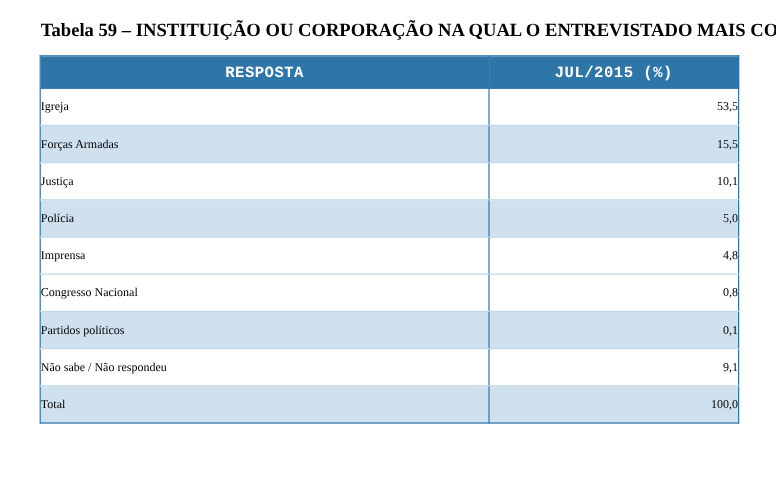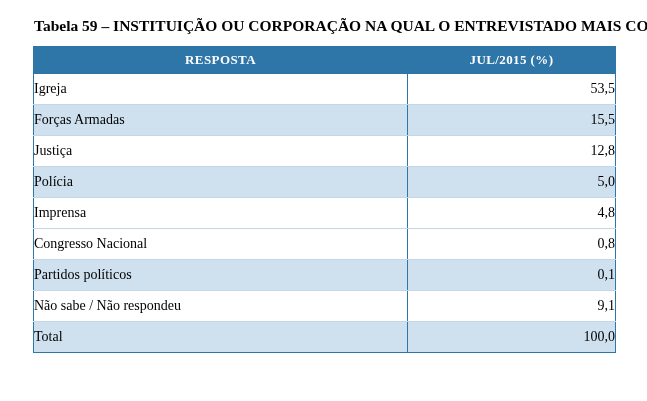--- a/index.html
+++ b/index.html
@@ -41,33 +41,33 @@
     width: 582px;
     border-collapse: collapse;
     table-layout: fixed;
   }
   table.tbl col.c1 { width: 374px; }
   table.tbl col.c2 { width: 208px; }
 
   table.tbl thead th {
     background: #2e75a8;
     color: #ffffff;
-    font-family: Liberation Serif, serif;
+    font-family: Liberation Mono, monospace;
     font-weight: bold;
     font-size: 13px;
     letter-spacing: 0.4px;
     height: 26px;
     text-align: center;
     vertical-align: middle;
     border: 1px solid #2e75a8;
     padding: 0;
   }
   table.tbl tbody td {
     height: 30px;
-    font-size: 14px;
+    font-size: 10px;
     vertical-align: middle;
     border-left: 1px solid #2e75a8;
     border-right: 1px solid #2e75a8;
     border-top: 1px solid #c3d7e8;
     border-bottom: 1px solid #c3d7e8;
     padding: 0;
   }
   table.tbl tbody tr:last-child td {
     border-bottom: 1px solid #2e75a8;
   }
@@ -109,21 +109,21 @@
       <tr class="plain">
         <td class="label">Igreja</td>
         <td class="value">53,5</td>
       </tr>
       <tr class="alt">
         <td class="label">Forças Armadas</td>
         <td class="value">15,5</td>
       </tr>
       <tr class="plain">
         <td class="label">Justiça</td>
-        <td class="value">12,8</td>
+        <td class="value">10,1</td>
       </tr>
       <tr class="alt">
         <td class="label">Polícia</td>
         <td class="value">5,0</td>
       </tr>
       <tr class="plain">
         <td class="label">Imprensa</td>
         <td class="value">4,8</td>
       </tr>
       <tr class="plain">

